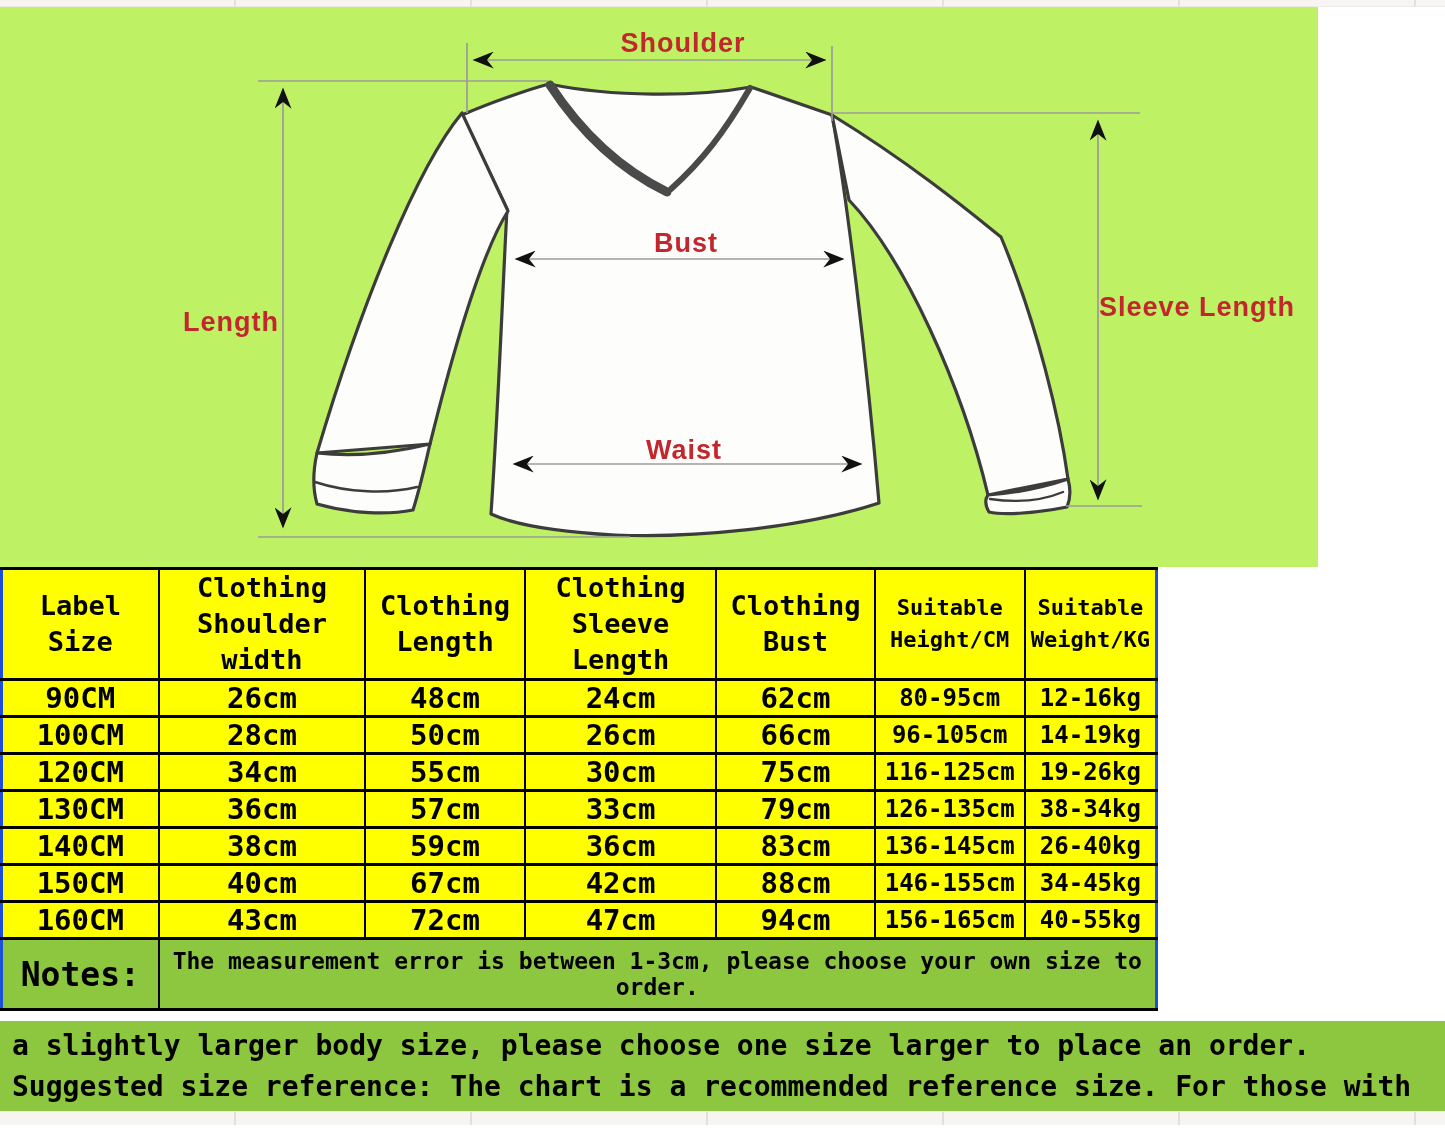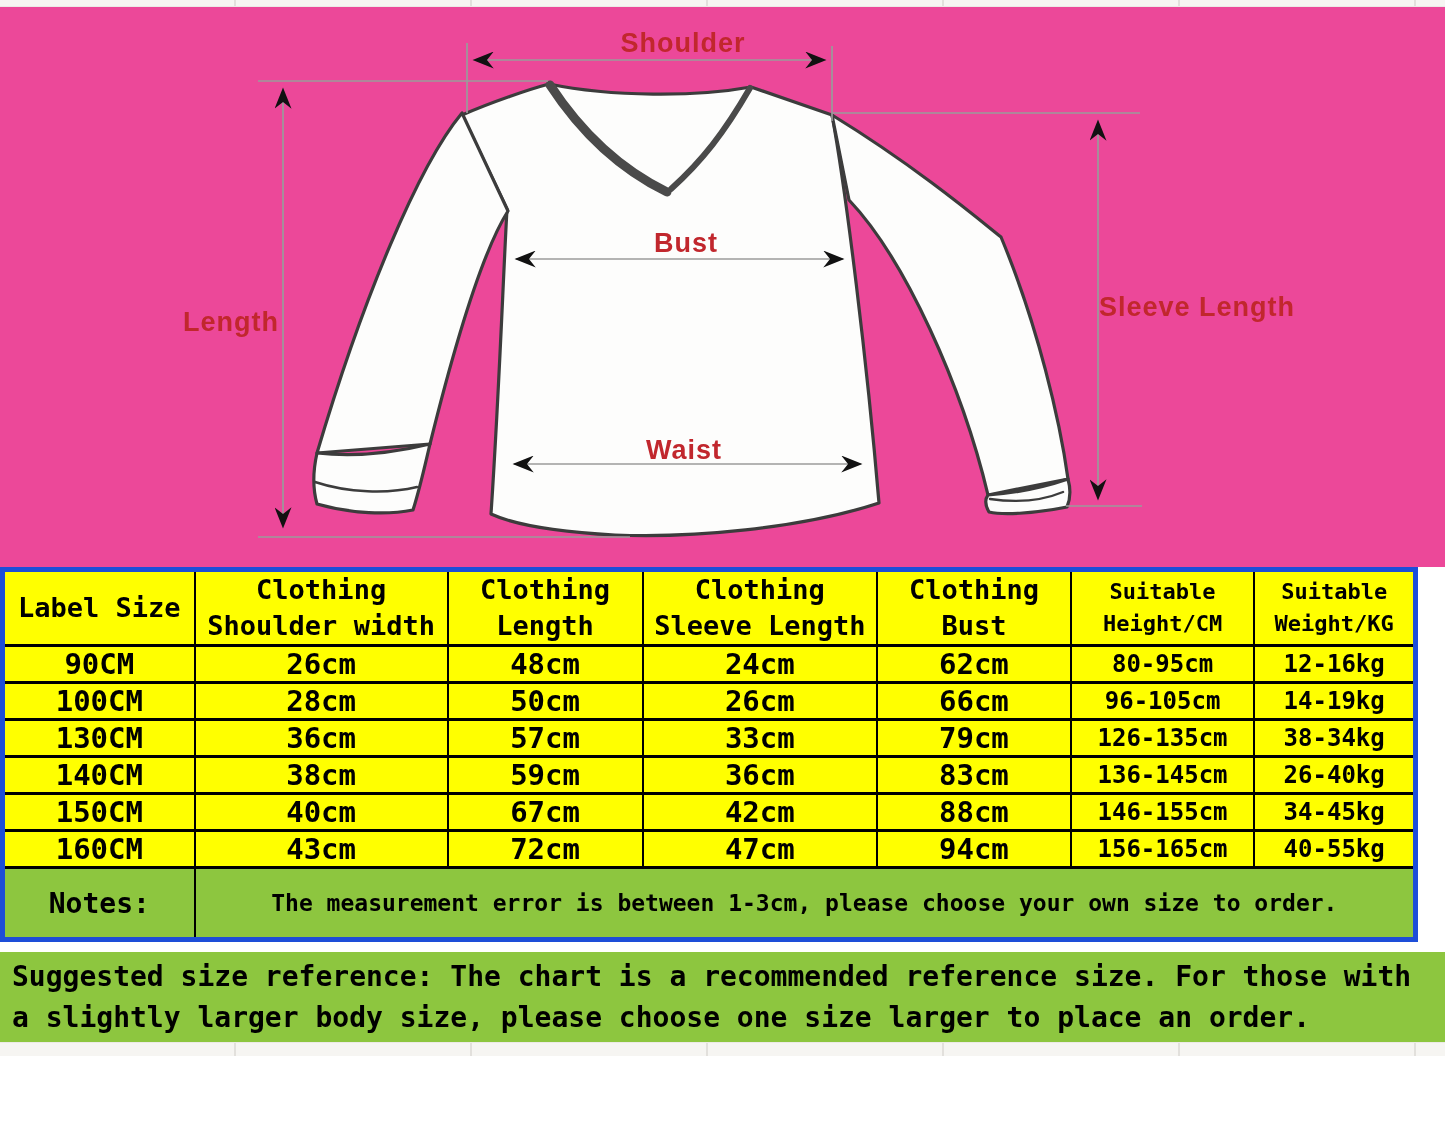--- a/index.html
+++ b/index.html
@@ -8,42 +8,42 @@
     font-family:"DejaVu Sans Mono","Liberation Mono",monospace;
   }
   
   .sheet-strip{
     width:1445px;background:#f6f5f2;
     background-image:repeating-linear-gradient(90deg,#f6f5f2 0px,#f6f5f2 234px,#e2e0dc 234px,#e2e0dc 236px);
   }
   .sheet-strip.top{height:6px;border-bottom:1px solid #eceae6;}
   .sheet-strip.bottom{height:13px;border-top:1px solid #eceae6;}
   
-  .diagram{width:1445px;height:560px;background:#ec4899;}
+  .diagram{width:1318px;height:560px;background:#bef264;}
   .diagram svg{display:block;}
   .dim-label{
     font-family:"Liberation Sans","DejaVu Sans",sans-serif;
     font-weight:bold;font-size:27px;letter-spacing:1px;
   }
   
   table.size-table{
-    width:1418px;border-collapse:collapse;table-layout:fixed;
-    border:5px solid #1d4ed8;background:#ffff00;
+    width:1158px;border-collapse:collapse;table-layout:fixed;
+    border:3px solid #1d4ed8;background:#ffff00;
     font-family:"DejaVu Sans Mono","Liberation Mono",monospace;
   }
   table.size-table th,table.size-table td{
     border:solid #000;border-width:3px 2px;text-align:center;vertical-align:middle;
     padding:0;color:#000;font-weight:bold;overflow:hidden;
   }
   thead th{height:72px;font-size:27px;white-space:pre-line;line-height:36px;}
   thead th:nth-child(6),thead th:nth-child(7){font-size:22px;line-height:32px;margin-left:43px;}
   tbody.data-rows td{height:33px;font-size:29px;margin-top:40px;}
   tbody.data-rows td:nth-child(6),tbody.data-rows td:nth-child(7){font-size:24px;}
   tbody.notes-body td{background:#8dc63f;height:68px;}
-  td.notes-label{font-size:28px;}
+  td.notes-label{font-size:33px;}
   td.notes-text{font-size:23px;font-weight:bold;}
   
   .footer-note{
     width:1421px;height:86px;margin-top:10px;padding:4px 12px 0 12px;
     background:#8dc63f;color:#000;font-weight:bold;font-size:28px;line-height:41px;
     font-family:"DejaVu Sans Mono","Liberation Mono",monospace;white-space:nowrap;
   }
 </style>
 </head>
 <body>
@@ -145,20 +145,29 @@
         <td>100CM</td>
         <td>28cm</td>
         <td>50cm</td>
         <td>26cm</td>
         <td>66cm</td>
         <td>96-105cm</td>
         <td>14-19kg</td>
       </tr>
 
 
+      <tr>
+        <td>120CM</td>
+        <td>34cm</td>
+        <td>55cm</td>
+        <td>30cm</td>
+        <td>75cm</td>
+        <td>116-125cm</td>
+        <td>19-26kg</td>
+      </tr>
 
       <tr>
         <td>130CM</td>
         <td>36cm</td>
         <td>57cm</td>
         <td>33cm</td>
         <td>79cm</td>
         <td>126-135cm</td>
         <td>38-34kg</td>
       </tr>
@@ -195,17 +204,17 @@
     </tbody>
   <tbody class="notes-body">
     <tr>
       <td class="notes-label">Notes:</td>
       <td class="notes-text" colspan="6">The measurement error is between 1-3cm, please choose your own size to order.</td>
     </tr>
   </tbody>
 </table>
 
 <div class="footer-note">
+  <div>a slightly larger body size, please choose one size larger to place an order.</div>
   <div>Suggested size reference: The chart is a recommended reference size. For those with</div>
-  <div>a slightly larger body size, please choose one size larger to place an order.</div>
 </div>
 
 <div class="sheet-strip bottom"></div>
 
 </body></html>

